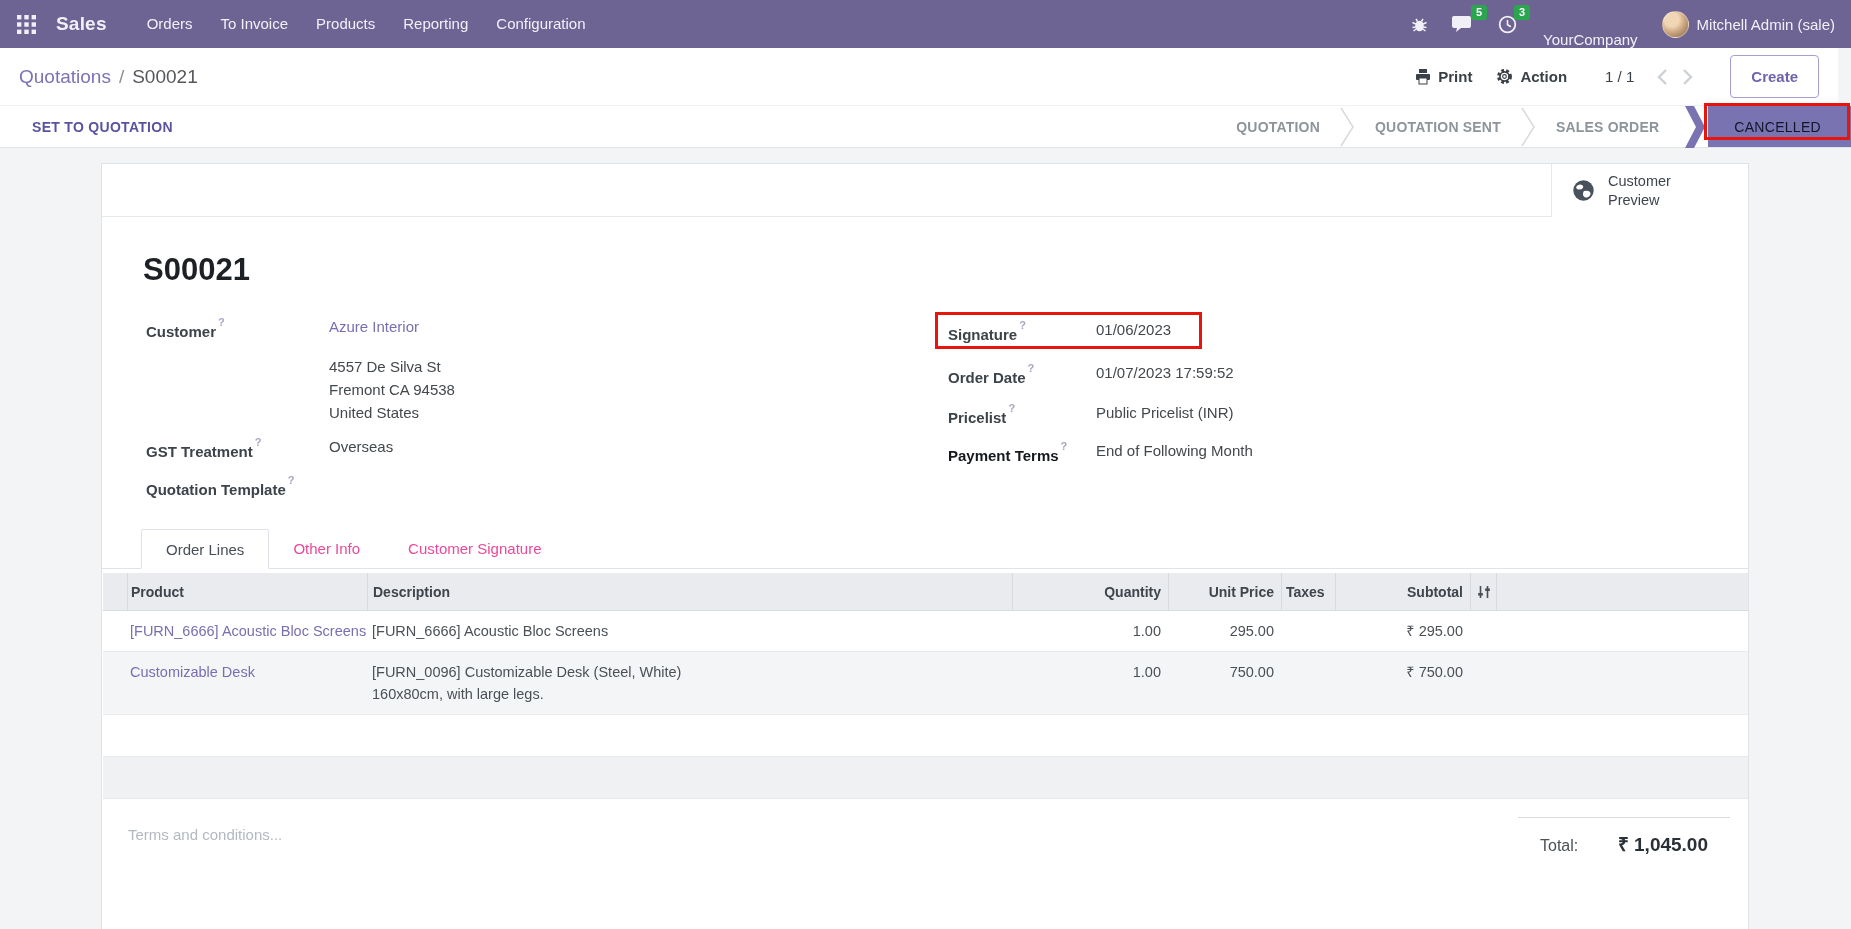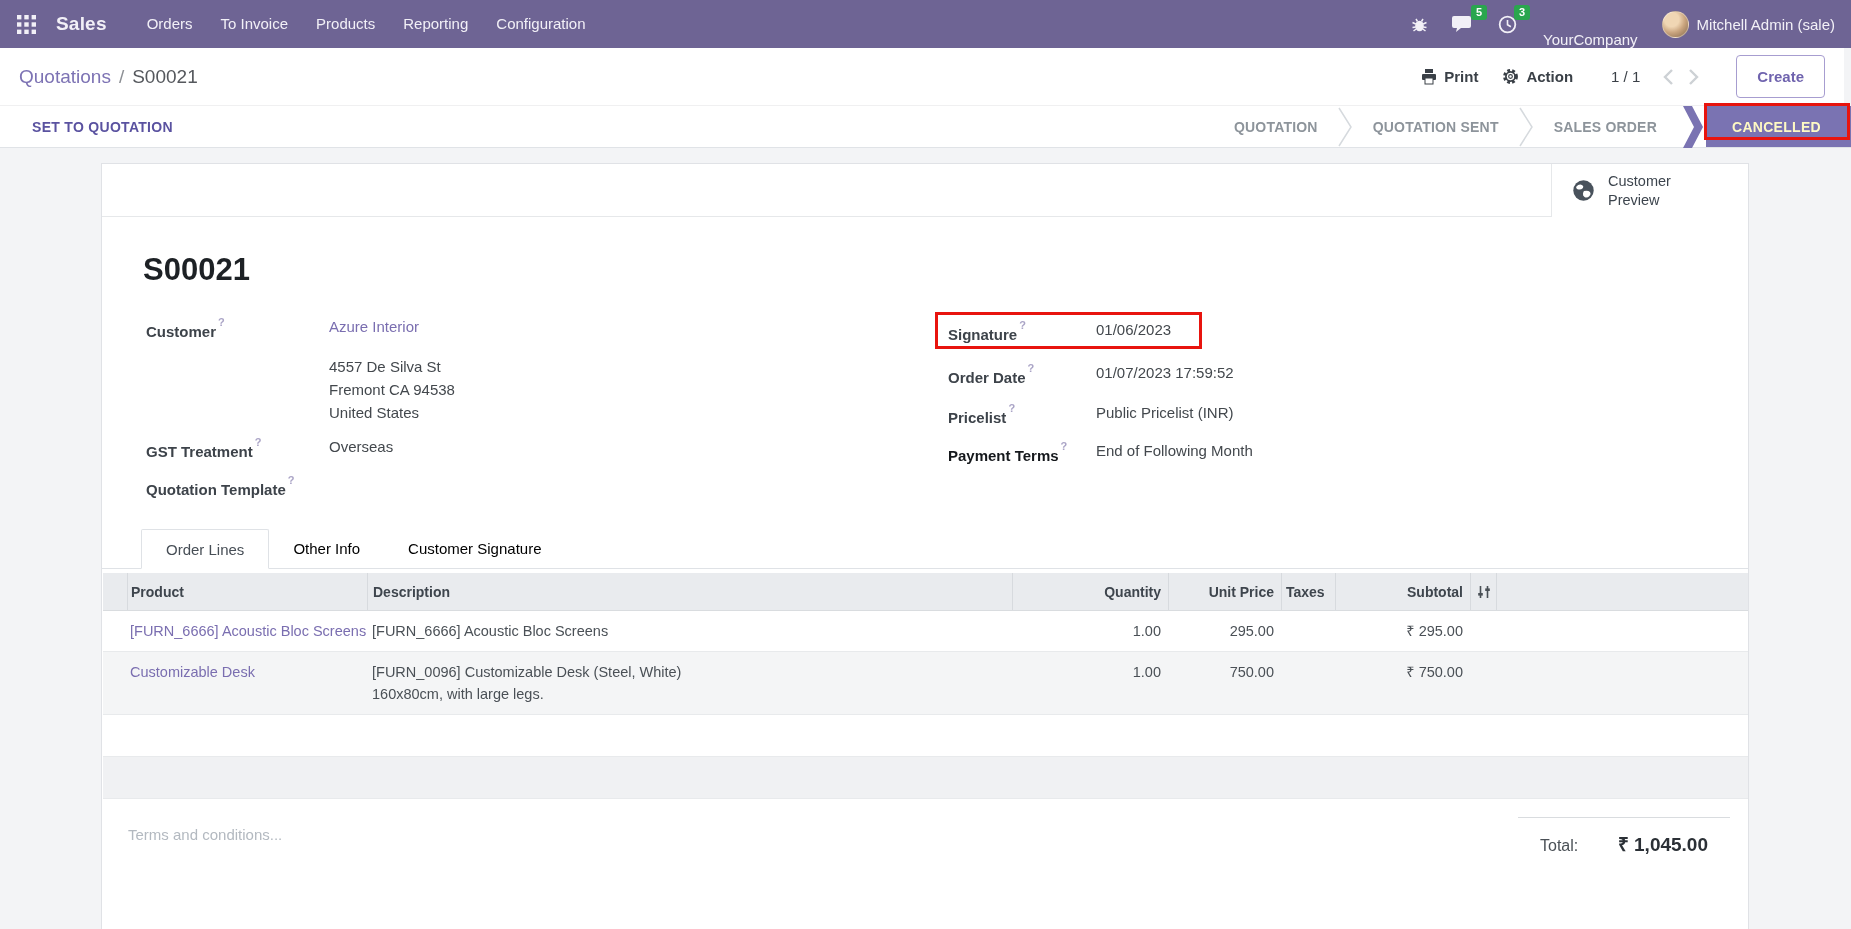--- a/index.html
+++ b/index.html
@@ -18,21 +18,21 @@
   .badge{ position:absolute; top:5px; right:-1px; background:#2aa64e; color:#fff; font-size:11px;
           font-weight:700; padding:1px 5px 2px; border-radius:3px; line-height:1.1; }
   .company{ font-size:15px; padding:16px 14px; height:48px; line-height:48px; cursor:pointer; }
   .user-menu{ display:flex; align-items:center; gap:8px; padding:0 16px 0 10px; height:48px; cursor:pointer; }
   .avatar{ width:27px; height:27px; border-radius:50%;
            background:radial-gradient(circle at 35% 30%, #f0d6b4 0 30%, #caa57f 55%, #7d6347 100%);
            border:1px solid rgba(255,255,255,.35); }
   .user-name{ font-size:15px; }
 
   
-  .cp{ position:absolute; top:48px; left:0; right:7px; height:58px; background:#fff;
+  .cp{ position:absolute; top:48px; left:0; right:13px; height:58px; background:#fff;
        display:flex; align-items:center; border-bottom:1px solid #f0f0f1; }
   .breadcrumb{ font-size:19px; padding-left:19px; display:flex; gap:8px; align-items:baseline; }
   .bc-parent{ color:#7d73b4; cursor:pointer; }
   .bc-sep{ color:#8c8f94; }
   .bc-current{ color:#55585d; }
   .cp-right{ margin-left:auto; display:flex; align-items:center; padding-right:19px; }
   .cp-btn{ display:flex; align-items:center; gap:7px; font-size:15px; font-weight:600; color:#3a4047;
            padding:0 12px; cursor:pointer; }
   .pager{ display:flex; align-items:center; gap:4px; margin:0 10px 0 26px;text-align:center; }
   .pager-value{ font-size:15px; color:#3a4047; margin-right:14px; }
@@ -42,21 +42,21 @@
 
   
   .statusbar{ position:absolute; top:106px; left:0; right:0; height:42px; background:#fff;
               border-bottom:1px solid #e0e3e7; display:flex; align-items:center; }
   .set-quot-btn{ background:none; border:none; margin-left:32px; font-family:inherit;
                  font-size:14px; font-weight:700; letter-spacing:.3px; color:#5a52a0; cursor:pointer; }
   .steps{ margin-left:auto; display:flex; align-items:center; height:100%; }
   .step{ font-size:14px; font-weight:700; color:#8d949b; padding:0 20px; letter-spacing:.2px; cursor:pointer; }
   .step-sep{ display:flex; align-items:center; }
   .step-active-wrap{ display:flex; align-items:stretch; height:100%; margin-left:6px; cursor:pointer; }
-  .step-active{ background:#7a73b2; color:#fef9c3; font-size:14px; font-weight:700; letter-spacing:.3px;
+  .step-active{ background:#7a73b2; color:#0f172a; font-size:14px; font-weight:400; letter-spacing:.3px;
                 display:flex; align-items:center; padding:0 30px 0 26px; margin-left:3px; }
 
   
   .sheet{ position:absolute; left:101px; top:163px; width:1648px; height:766px;
           background:#fff; border:1px solid #e0e2e6; border-bottom:none; }
   .button-box{ position:absolute; top:0; left:0; right:0; height:53px; border-bottom:1px solid #e6e8ea; }
   .preview-btn{ position:absolute; top:0; right:0; width:197px; height:53px; border-left:1px solid #e6e8ea;
                 display:flex; align-items:center; gap:13px; padding-left:20px; cursor:pointer; background:#fff; }
   .preview-label{ font-size:14.5px; color:#3d454e; line-height:1.3; text-align:left; }
   .sheet-title{ position:absolute; left:41px; top:88px; font-size:31px; font-weight:700; color:#1d2125; }
@@ -67,21 +67,21 @@
   .f-help{ font-size:11px; color:#aaa4c6; vertical-align:super; position:relative; top:-5px; margin-left:2px; }
   .f-value{ color:#43484d; }
   .f-link{ color:#7a6eb0; cursor:pointer; }
   .left-label{ width:183px; }
   .right-label{ width:148px; }
   .addr-line{ position:absolute; left:227px; font-size:15px; color:#43484d; line-height:22px; }
 
   
   .tabs{ position:absolute; left:0; right:0; top:365px; height:40px; border-bottom:1px solid #dfe2e6;
          display:flex; align-items:stretch; }
-  .tab{ font-size:15px; display:flex; align-items:center; padding:0 24px; cursor:pointer; color:#000000; }
+  .tab{ font-size:15px; display:flex; align-items:center; padding:0 24px; cursor:pointer; color:#ec4899; }
   .tab.active{ margin-left:39px; background:#fff; border:1px solid #dfe2e6; border-bottom:1px solid #fff;
                color:#474e56; margin-bottom:-1px; border-radius:2px 2px 0 0; }
 
   
   .o-list{ position:absolute; left:1px; width:1645px; top:409px; font-size:14.5px; }
   .tr{ display:flex; width:100%; }
   .thead{ height:38px; background:#e9ebee; align-items:center; font-weight:700; color:#3e454d;
           border-bottom:1px solid #d9dcdf; font-size:14px; }
   .thead > div{ height:100%; display:flex; align-items:center; }
   .thead .hsep{ border-left:1px solid #d7dade; }

